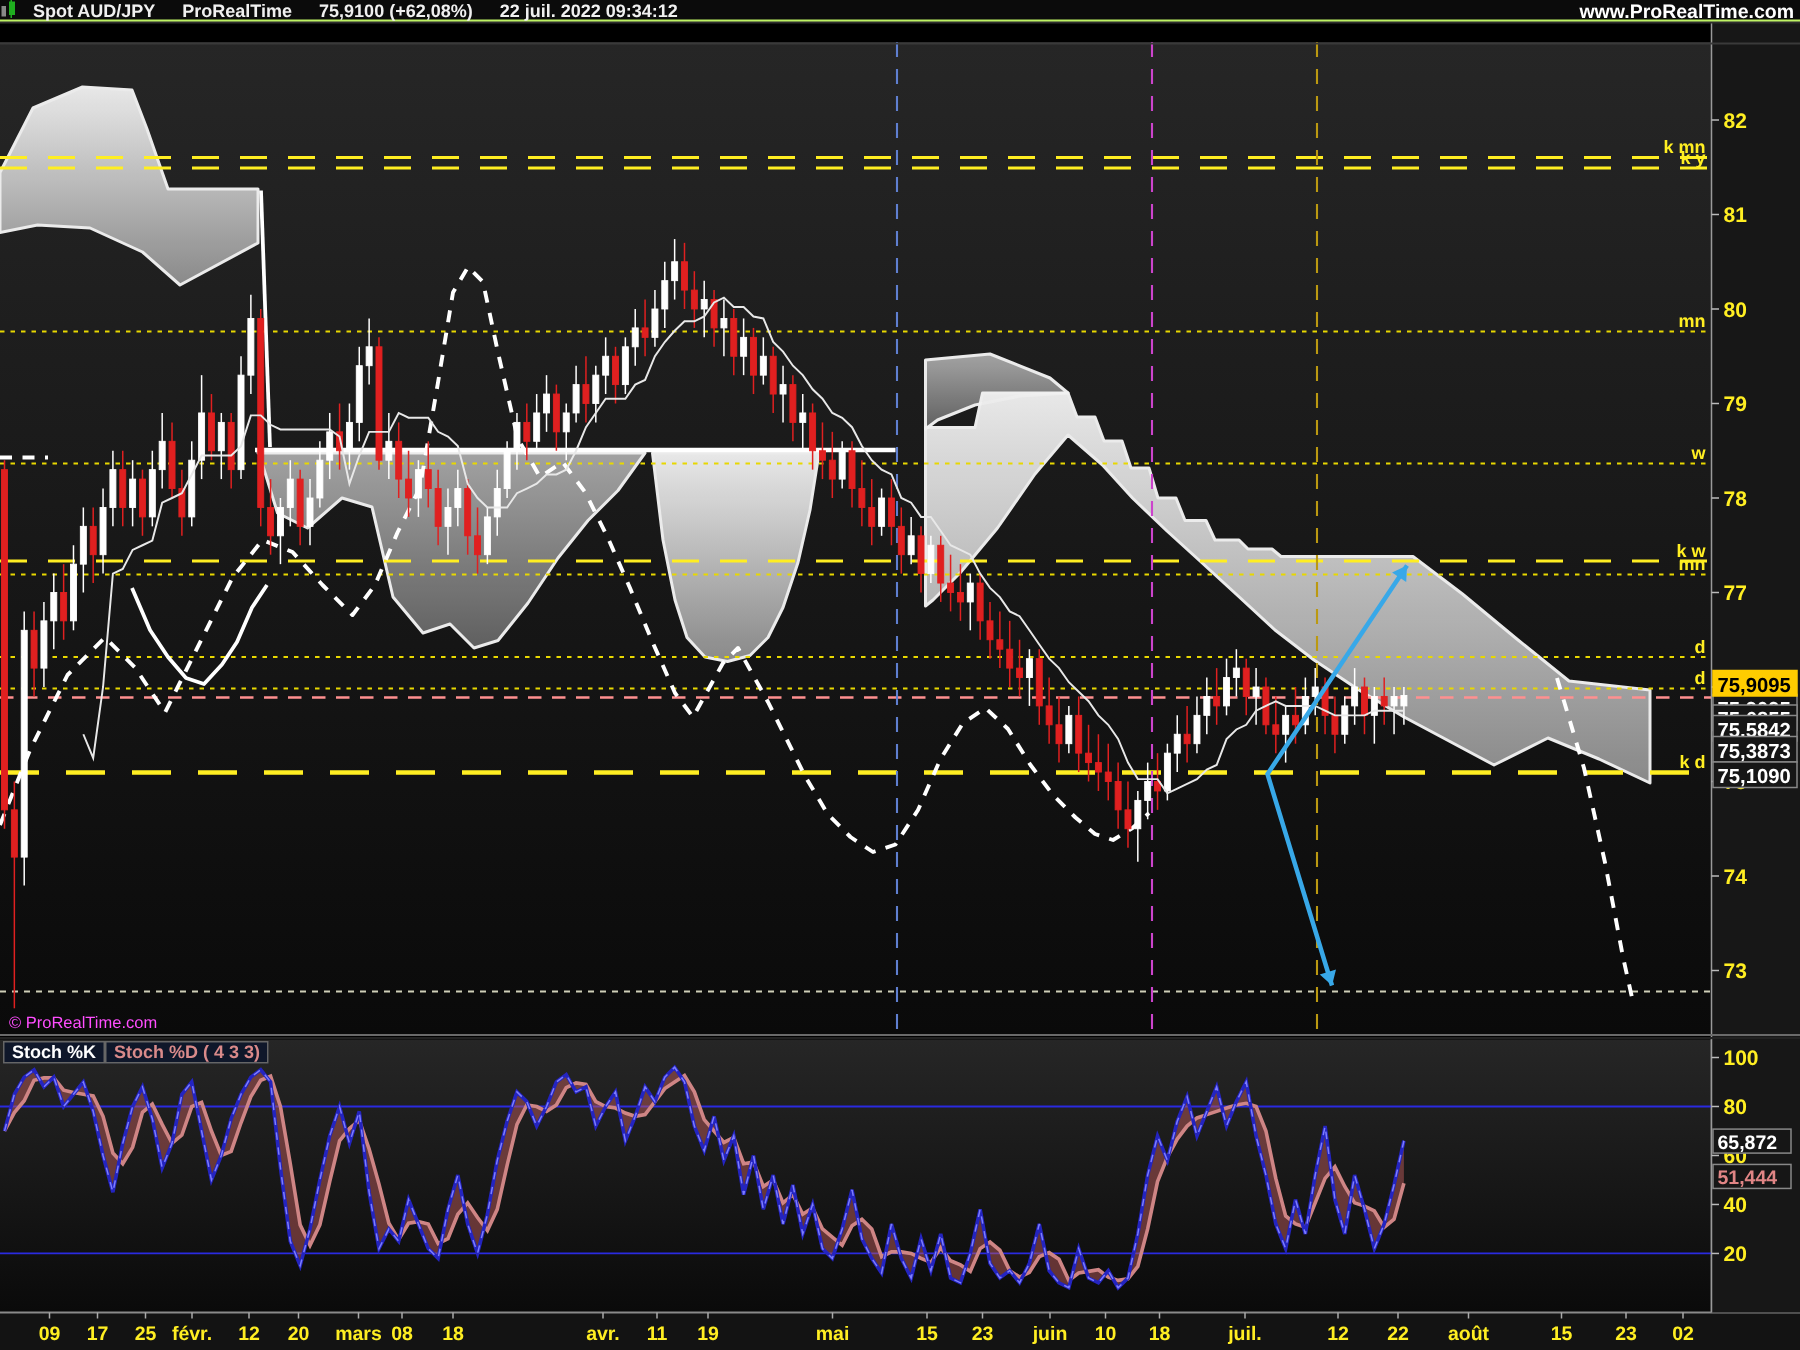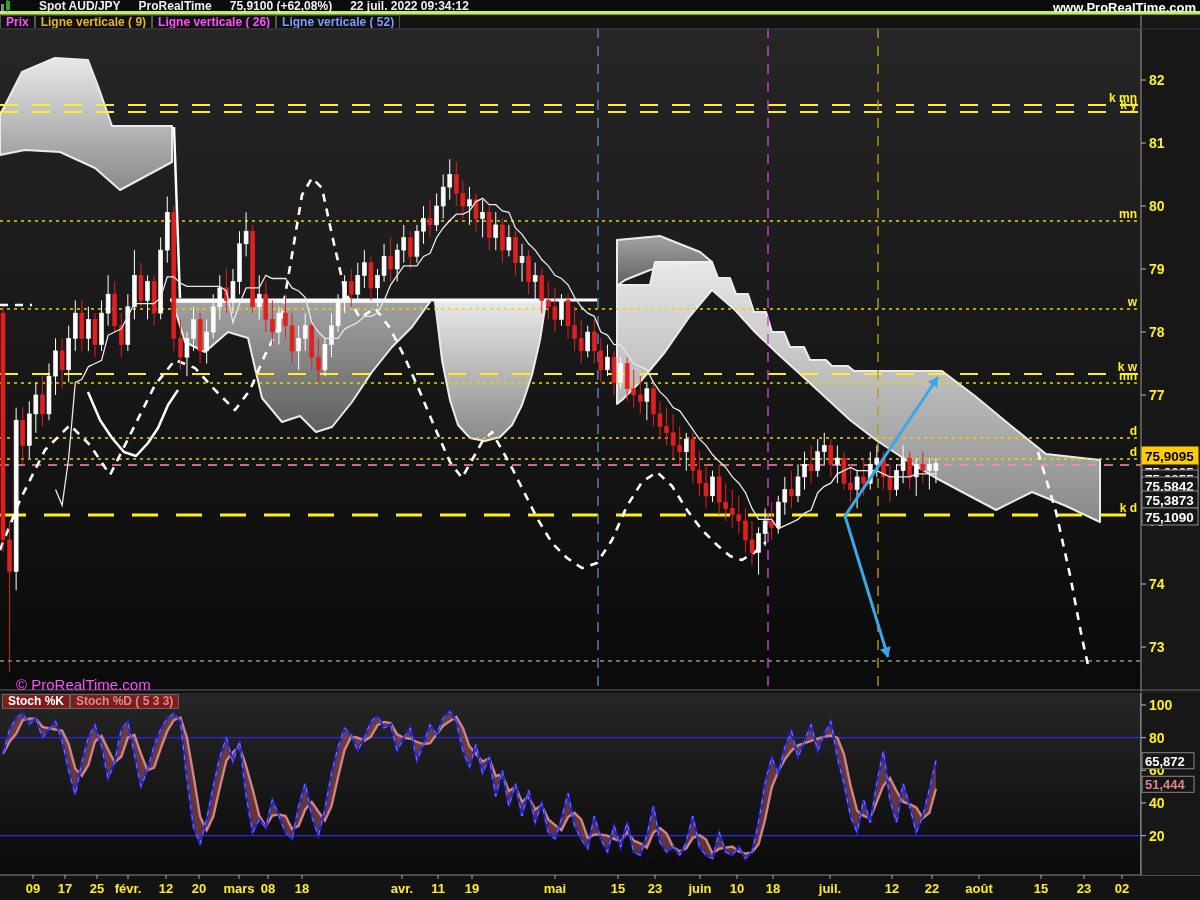--- a/index.html
+++ b/index.html
@@ -1,32 +1,32 @@
 <!DOCTYPE html>
 <html><head>
 <meta charset="utf-8">
 <style>
   html,body{margin:0;padding:0;background:#000;}
   #app{position:relative;width:1200px;height:900px;overflow:hidden;background:#000;
        font-family:"Liberation Sans","DejaVu Sans",sans-serif;}
   
   #titlebar{position:absolute;left:0;top:0;width:1200px;height:15px;background:#0b0b0b;
-            border-bottom:4px solid #bef264;color:#f0f0f0;font-size:12px;font-weight:bold;
-            display:flex;align-items:center;gap:18px;padding-left:21px;box-sizing:border-box;}
+            border-bottom:2px solid #bef264;color:#f0f0f0;font-size:12px;font-weight:bold;
+            display:flex;align-items:center;gap:18px;padding-left:4px;box-sizing:border-box;}
   #titlebar .site{position:absolute;right:4px;top:0;color:#fff;font-size:13px;}
   
   #legendbar{position:absolute;left:0;top:15px;width:1200px;height:14px;background:#141414;
              display:flex;align-items:stretch;}
   .legend-item{font-size:12px;font-weight:bold;padding:0 5px;border:1px solid #555;
                background:#101010;white-space:nowrap;line-height:12px;}
   svg{position:absolute;left:0;top:0;}
-  #watermark{position:absolute;left:16px;top:676px;color:#ff4dff;font-size:15px;z-index:5;}
+  #watermark{position:absolute;left:6px;top:676px;color:#ff4dff;font-size:11px;z-index:5;}
   #stochlegend{position:absolute;left:2px;top:694px;display:flex;z-index:5;}
   .stoch-item{font-size:12px;font-weight:bold;padding:0 5px;border:1px solid #666;
-              background:#7f1d1d;line-height:13px;white-space:nowrap;}
+              background:#0f172a;line-height:13px;white-space:nowrap;}
 </style>
 </head>
 <body>
 
 <div id="app">
 
   <div id="titlebar">
     <span style="display:inline-flex;">
       <svg width="12" height="12">
           <rect x="1" y="4" width="3" height="7" fill="#888"></rect>
@@ -34,26 +34,20 @@
           <rect x="7" y="0" width="1" height="12" fill="#1fae1f"></rect>
         </svg>
     </span>
     <span>Spot AUD/JPY</span>
     <span>ProRealTime</span>
     <span>75,9100 (+62,08%)</span>
     <span>22 juil. 2022 09:34:12</span>
     <span class="site">www.ProRealTime.com</span>
   </div>
 
-  <div id="legendbar">
-      <div class="legend-item" style="color: rgb(255, 77, 255);">Prix</div>
-      <div class="legend-item" style="color: rgb(230, 182, 34);">Ligne verticale ( 9)</div>
-      <div class="legend-item" style="color: rgb(255, 77, 255);">Ligne verticale ( 26)</div>
-      <div class="legend-item" style="color: rgb(122, 155, 255);">Ligne verticale ( 52)</div>
-    </div>
 
   <svg id="chart" width="1200" height="900" viewBox="0 0 1200 900">
       <defs>
         <linearGradient id="bgG" x1="0" y1="0" x2="0" y2="1">
           <stop offset="0" stop-color="#262626"></stop>
           <stop offset="1" stop-color="#0a0a0a"></stop>
         </linearGradient>
         <linearGradient id="clL" x1="0" y1="0" x2="0" y2="1">
           <stop offset="0" stop-color="#efefef"></stop>
           <stop offset="1" stop-color="#8d8d8d"></stop>
@@ -501,15 +495,15 @@
       <text x="1149" y="840.64" fill="#ffee22" font-size="14" font-weight="bold">20</text>
       <rect x="1142" y="752.731024" width="52" height="16" fill="#161616" stroke="#888"></rect>
       <text x="1145" y="765.731024" fill="#ffffff" font-size="13" font-weight="bold">65,872</text>
       <rect x="1142" y="776.291948" width="52" height="16" fill="#161616" stroke="#888"></rect>
       <text x="1145" y="789.291948" fill="#e08585" font-size="13" font-weight="bold">51,444</text>
     </svg>
 
   <div id="watermark">© ProRealTime.com</div>
   <div id="stochlegend">
       <div class="stoch-item" style="color: rgb(255, 255, 255);">Stoch %K</div>
-      <div class="stoch-item" style="color: rgb(217, 138, 138);">Stoch %D ( 5 3 3)</div>
+      <div class="stoch-item" style="color: rgb(217, 138, 138);">Stoch %D ( 4 3 3)</div>
     </div>
 </div>
 
 </body></html>

